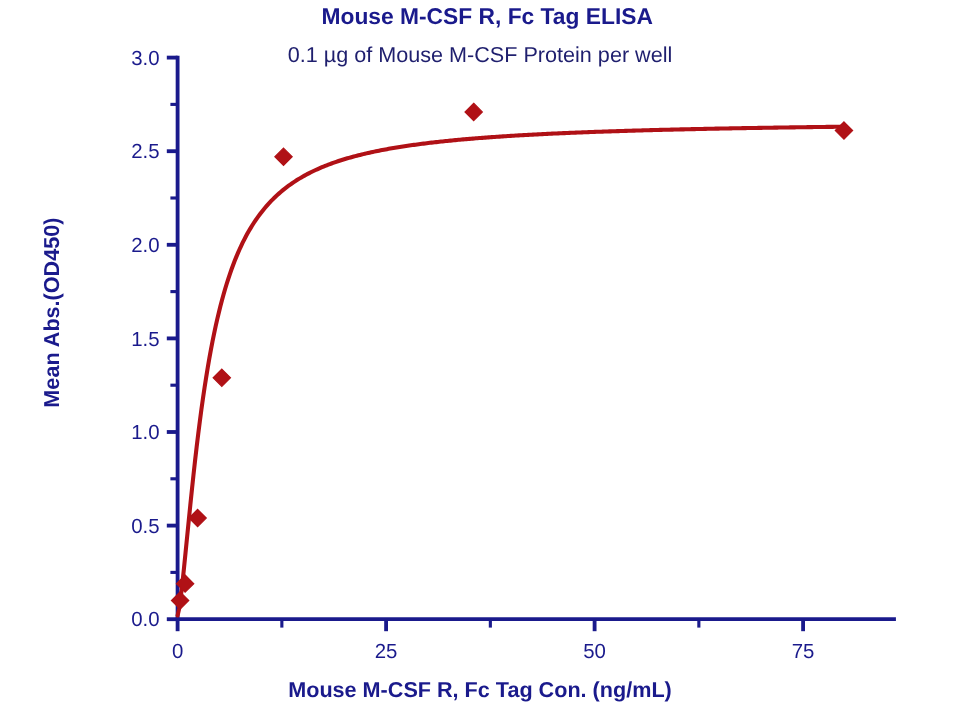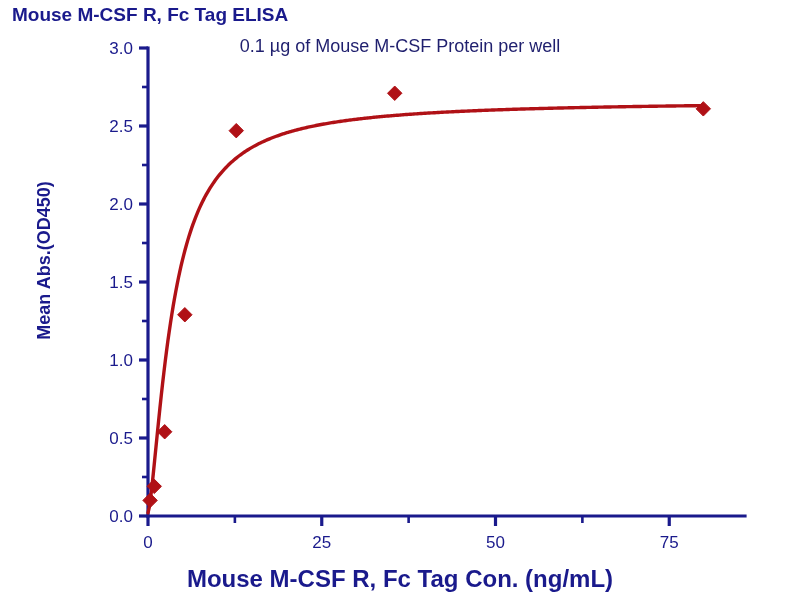--- a/index.html
+++ b/index.html
@@ -5,39 +5,39 @@
 <style>
   html,body{margin:0;padding:0;}
   body{
     width:800px;height:600px;background:#ffffff;overflow:hidden;
     font-family:"Liberation Sans", sans-serif;
     -webkit-font-smoothing:antialiased;
   }
   #chart-root{position:relative;width:800px;height:600px;}
 
   .title{
-    position:absolute;left:0;right:0;top:4px;text-align:left;
+    position:absolute;left:0;right:0;top:4px;text-align:center;
     font-size:19px;font-weight:bold;color:#1a1a8c;letter-spacing:0px;padding-left:12px;
   }
   .subtitle{
     position:absolute;left:0;right:0;top:36px;text-align:center;
     font-size:18px;font-weight:normal;color:#1f1f6e;
   }
 
   .ylabel{
     position:absolute;
     left:-86px;top:250px;width:260px;
     transform:rotate(-90deg);
     transform-origin:center center;
     text-align:center;
     font-size:18px;font-weight:bold;color:#1a1a8c;
   }
   .xlabel{
     position:absolute;left:0;right:0;top:565px;text-align:center;
-    font-size:24px;font-weight:bold;color:#1a1a8c;
+    font-size:18px;font-weight:bold;color:#1a1a8c;
   }
 
   .plot-svg{position:absolute;left:0;top:0;}
 
   .tick-text{
     font-family:"Liberation Sans", sans-serif;
     font-size:17px;fill:#1a1a8c;
   }
 </style>
 </head>

